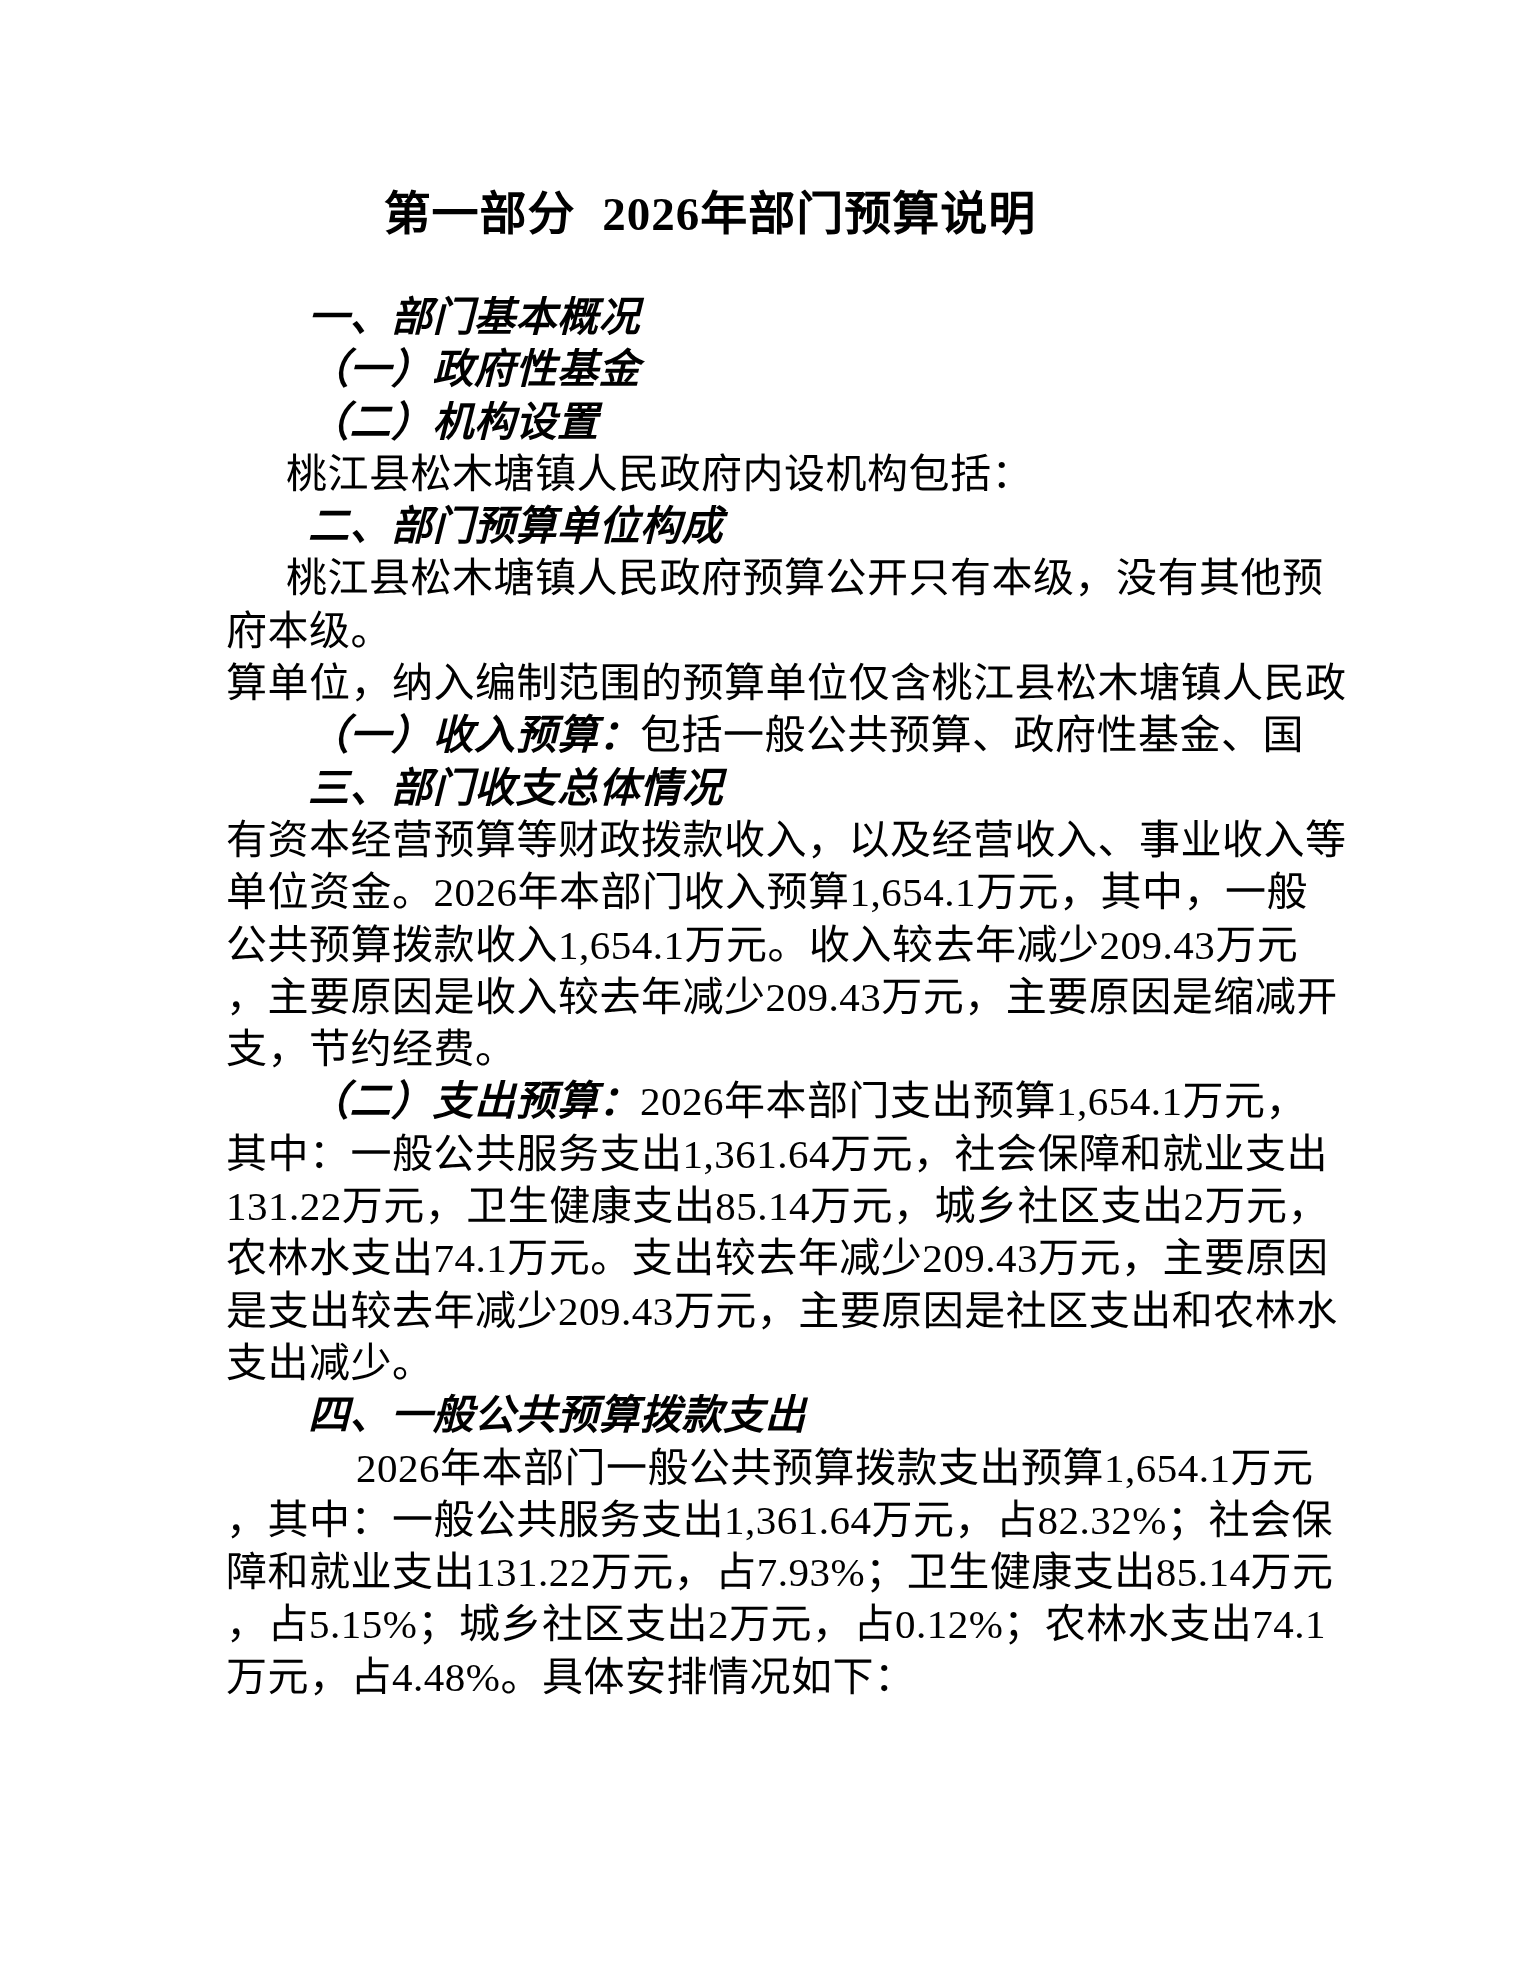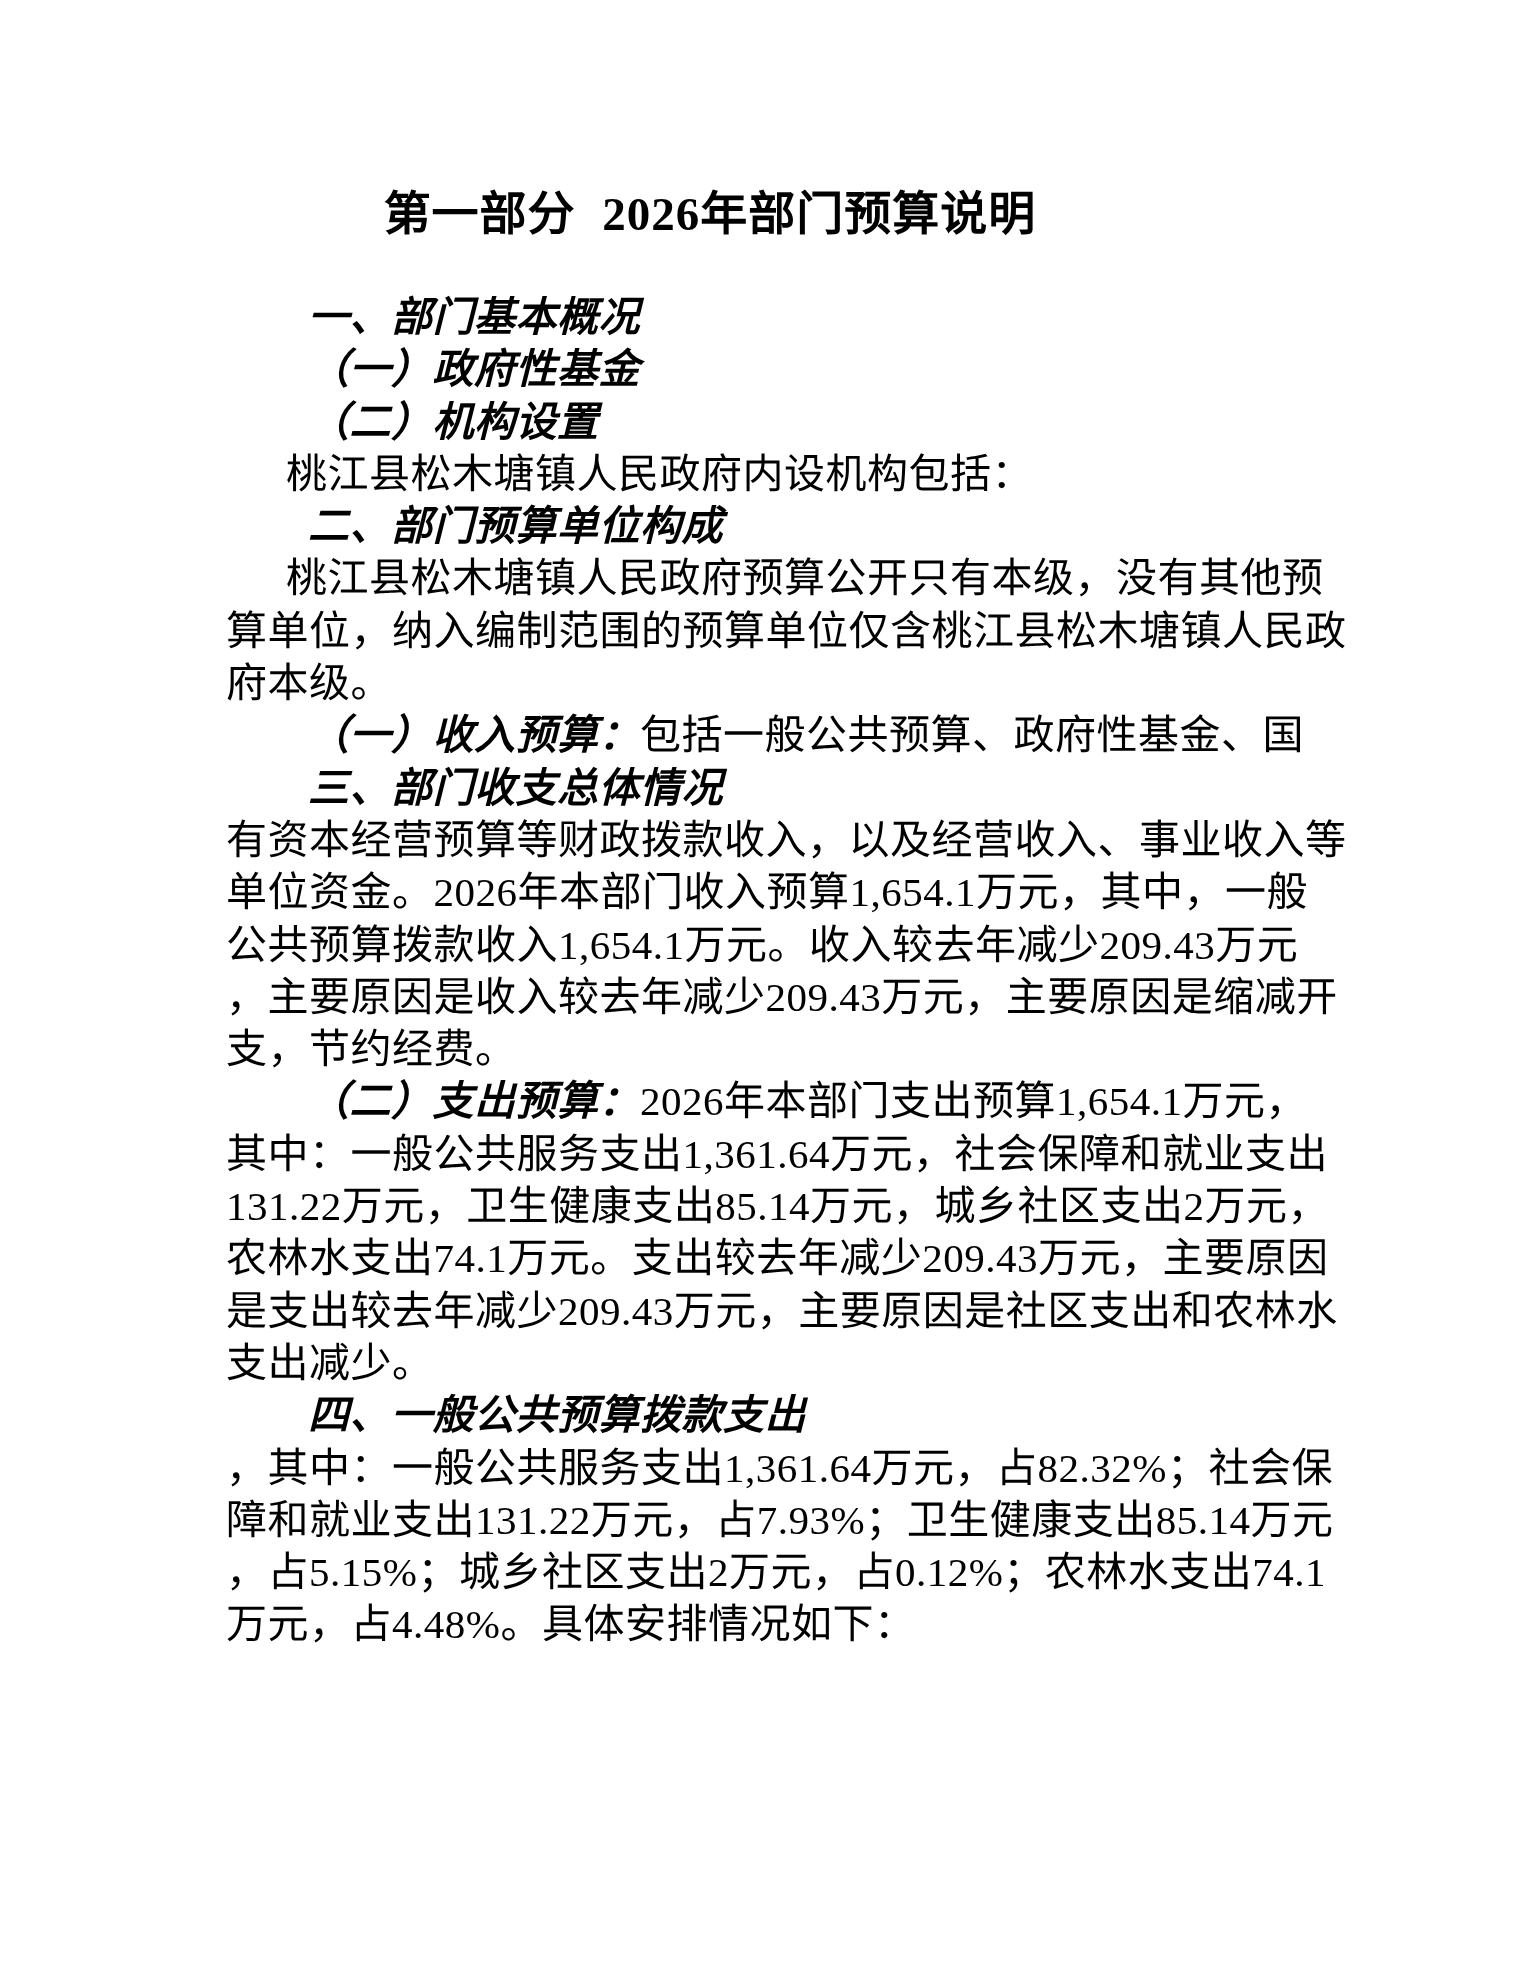--- a/index.html
+++ b/index.html
@@ -47,34 +47,35 @@
 
 <div class="page">
   <h1 class="doc-title">第一部分 2026年部门预算说明</h1>
   <div class="doc-body">
       <div class="line" style="margin-left: 82px;"><span class="seg b">一、部门基本概况</span></div>
       <div class="line" style="margin-left: 82px;"><span class="seg b">（一）政府性基金</span></div>
       <div class="line" style="margin-left: 82px;"><span class="seg b">（二）机构设置</span></div>
       <div class="line" style="margin-left: 60px;"><span class="seg">桃江县松木塘镇人民政府内设机构包括：</span></div>
       <div class="line" style="margin-left: 82px;"><span class="seg b">二、部门预算单位构成</span></div>
       <div class="line" style="margin-left: 60px;"><span class="seg">桃江县松木塘镇人民政府预算公开只有本级，没有其他预</span></div>
+      <div class="line" style="margin-left: 0px;"><span class="seg">府本级。</span></div>
       <div class="line" style="margin-left: 0px;"><span class="seg">算单位，纳入编制范围的预算单位仅含桃江县松木塘镇人民政</span></div>
-      <div class="line" style="margin-left: 0px;"><span class="seg">府本级。</span></div>
       <div class="line" style="margin-left: 82px;"><span class="seg b">（一）收入预算：</span><span class="seg">包括一般公共预算、政府性基金、国</span></div>
       <div class="line" style="margin-left: 82px;"><span class="seg b">三、部门收支总体情况</span></div>
       <div class="line" style="margin-left: 0px;"><span class="seg">有资本经营预算等财政拨款收入，以及经营收入、事业收入等</span></div>
       <div class="line" style="margin-left: 0px;"><span class="seg">单位资金。2026年本部门收入预算1,654.1万元，其中，一般</span></div>
       <div class="line" style="margin-left: 0px; font-family: Liberation Serif, serif;"><span class="seg">公共预算拨款收入1,654.1万元。收入较去年减少209.43万元</span></div>
       <div class="line" style="margin-left: 0px;"><span class="seg">，主要原因是收入较去年减少209.43万元，主要原因是缩减开</span></div>
       <div class="line" style="margin-left: 0px;"><span class="seg">支，节约经费。</span></div>
       <div class="line" style="margin-left: 82px;"><span class="seg b">（二）支出预算：</span><span class="seg">2026年本部门支出预算1,654.1万元，</span></div>
       <div class="line" style="margin-left: 0px;"><span class="seg">其中：一般公共服务支出1,361.64万元，社会保障和就业支出</span></div>
       <div class="line" style="margin-left: 0px;"><span class="seg">131.22万元，卫生健康支出85.14万元，城乡社区支出2万元，</span></div>
       <div class="line" style="margin-left: 0px;"><span class="seg">农林水支出74.1万元。支出较去年减少209.43万元，主要原因</span></div>
       <div class="line" style="margin-left: 0px;"><span class="seg">是支出较去年减少209.43万元，主要原因是社区支出和农林水</span></div>
       <div class="line" style="margin-left: 0px;"><span class="seg">支出减少。</span></div>
       <div class="line" style="margin-left: 82px;"><span class="seg b">四、一般公共预算拨款支出</span></div>
+      <div class="line" style="margin-left: 130px;"><span class="seg">2026年本部门一般公共预算拨款支出预算1,654.1万元</span></div>
       <div class="line" style="margin-left: 0px;"><span class="seg">，其中：一般公共服务支出1,361.64万元，占82.32%；社会保</span></div>
       <div class="line" style="margin-left: 0px;"><span class="seg">障和就业支出131.22万元，占7.93%；卫生健康支出85.14万元</span></div>
       <div class="line" style="margin-left: 0px;"><span class="seg">，占5.15%；城乡社区支出2万元，占0.12%；农林水支出74.1</span></div>
       <div class="line" style="margin-left: 0px;"><span class="seg">万元，占4.48%。具体安排情况如下：</span></div>
     </div>
 </div>
 
 </body></html>

